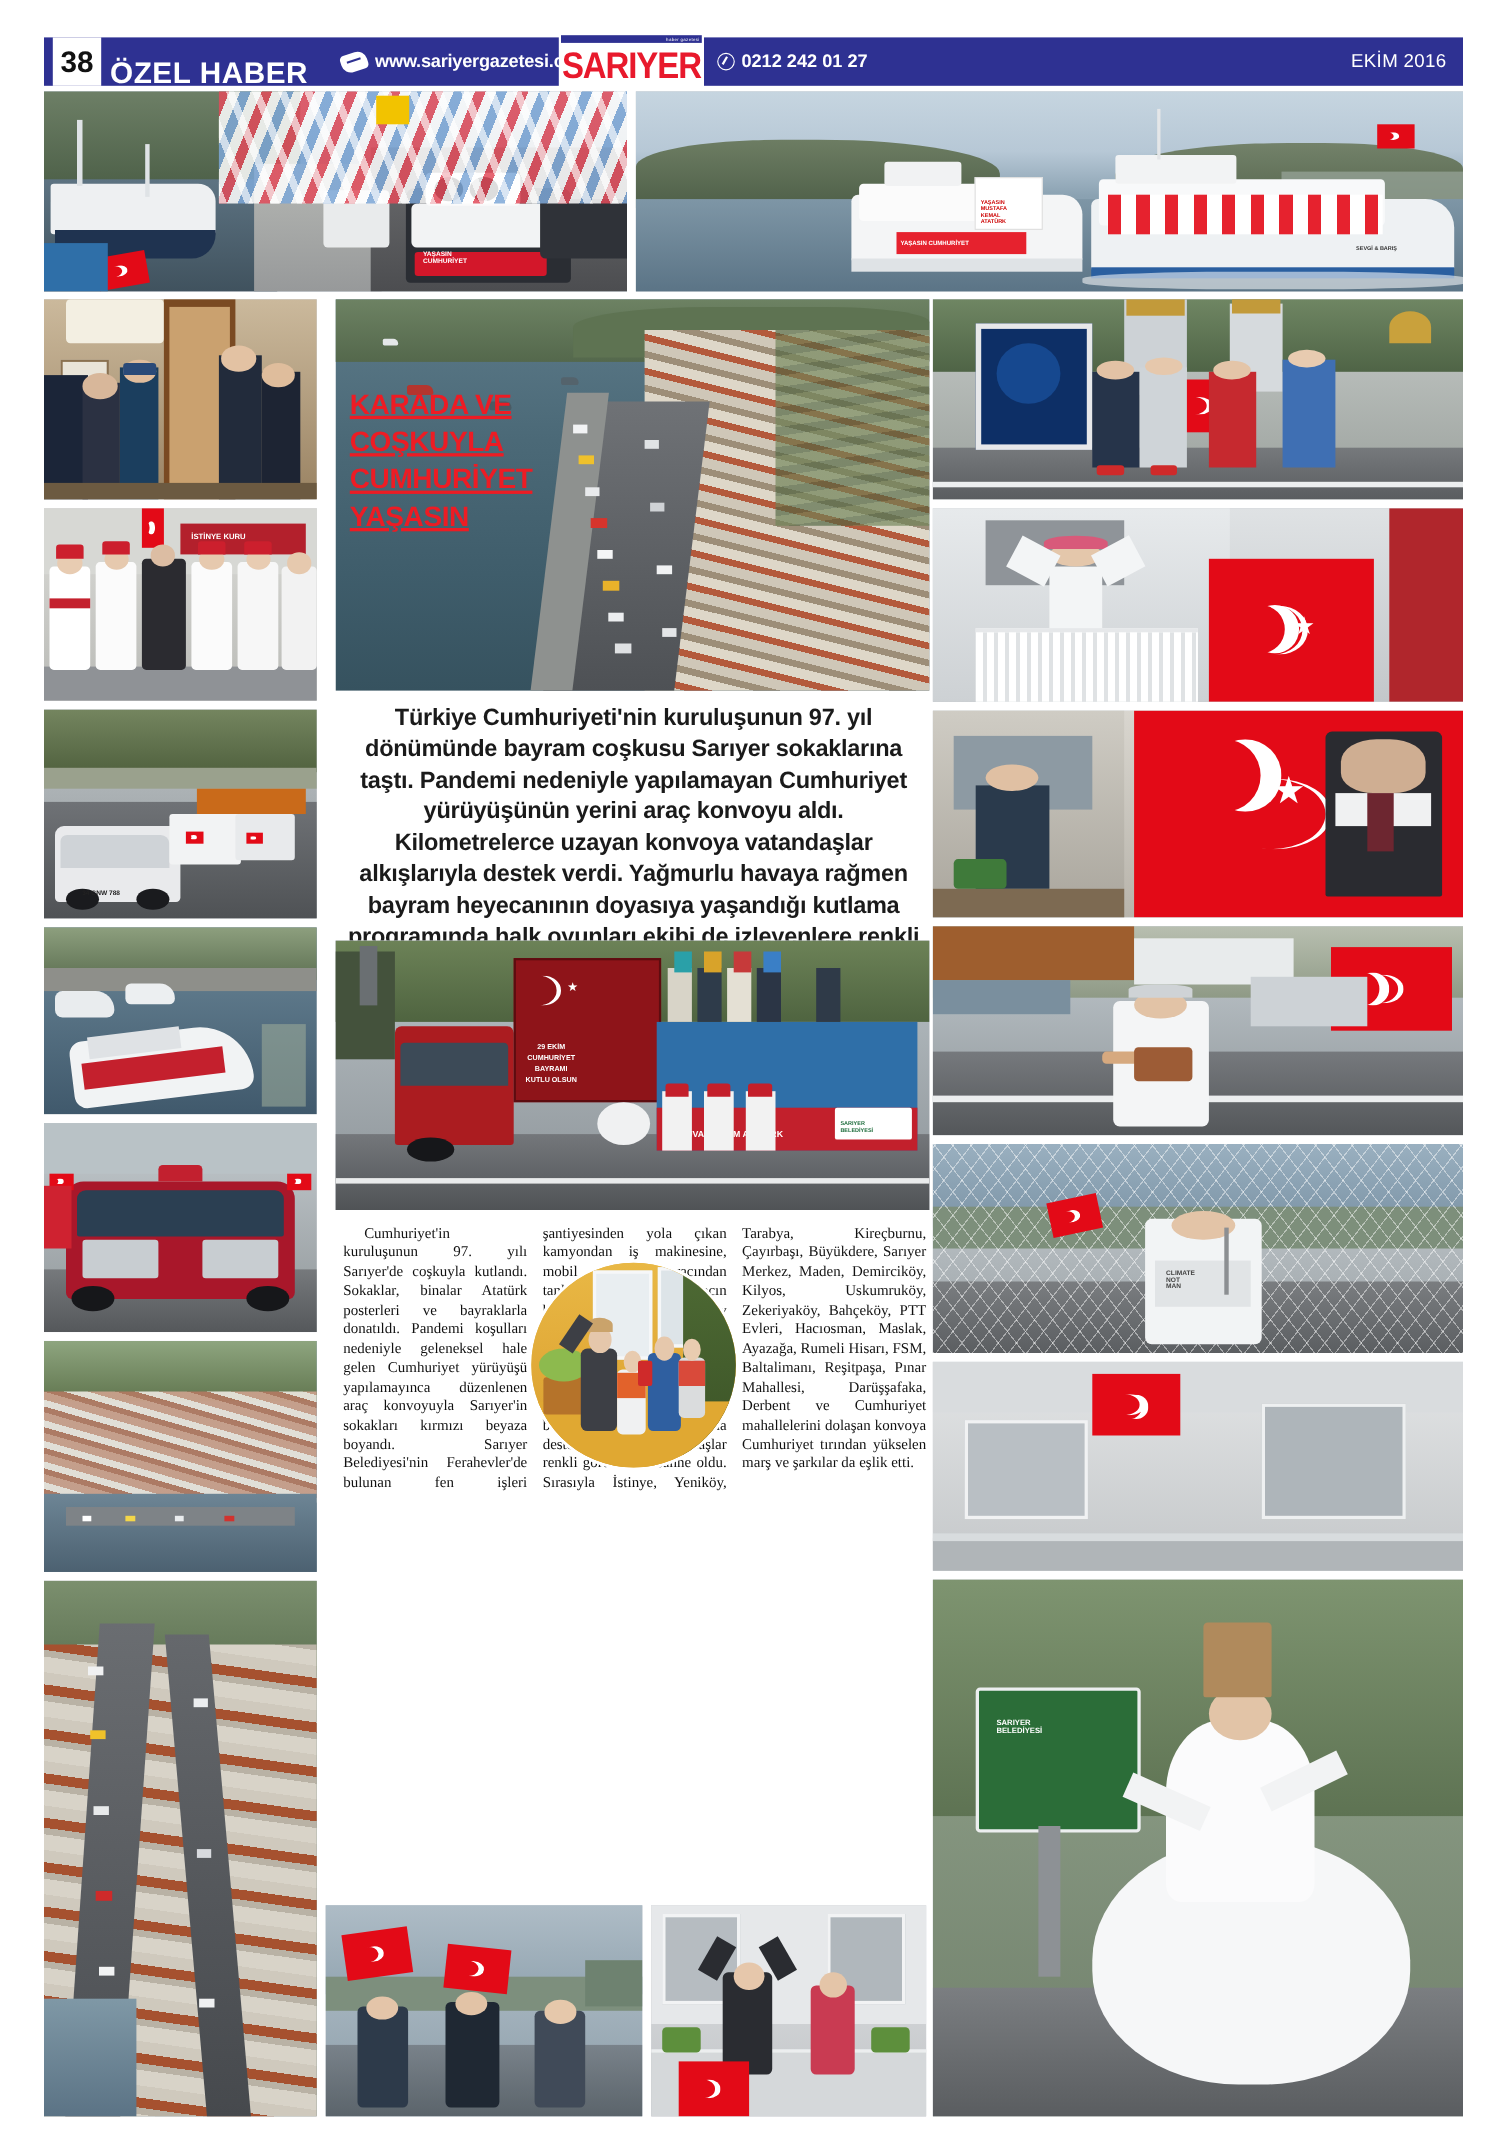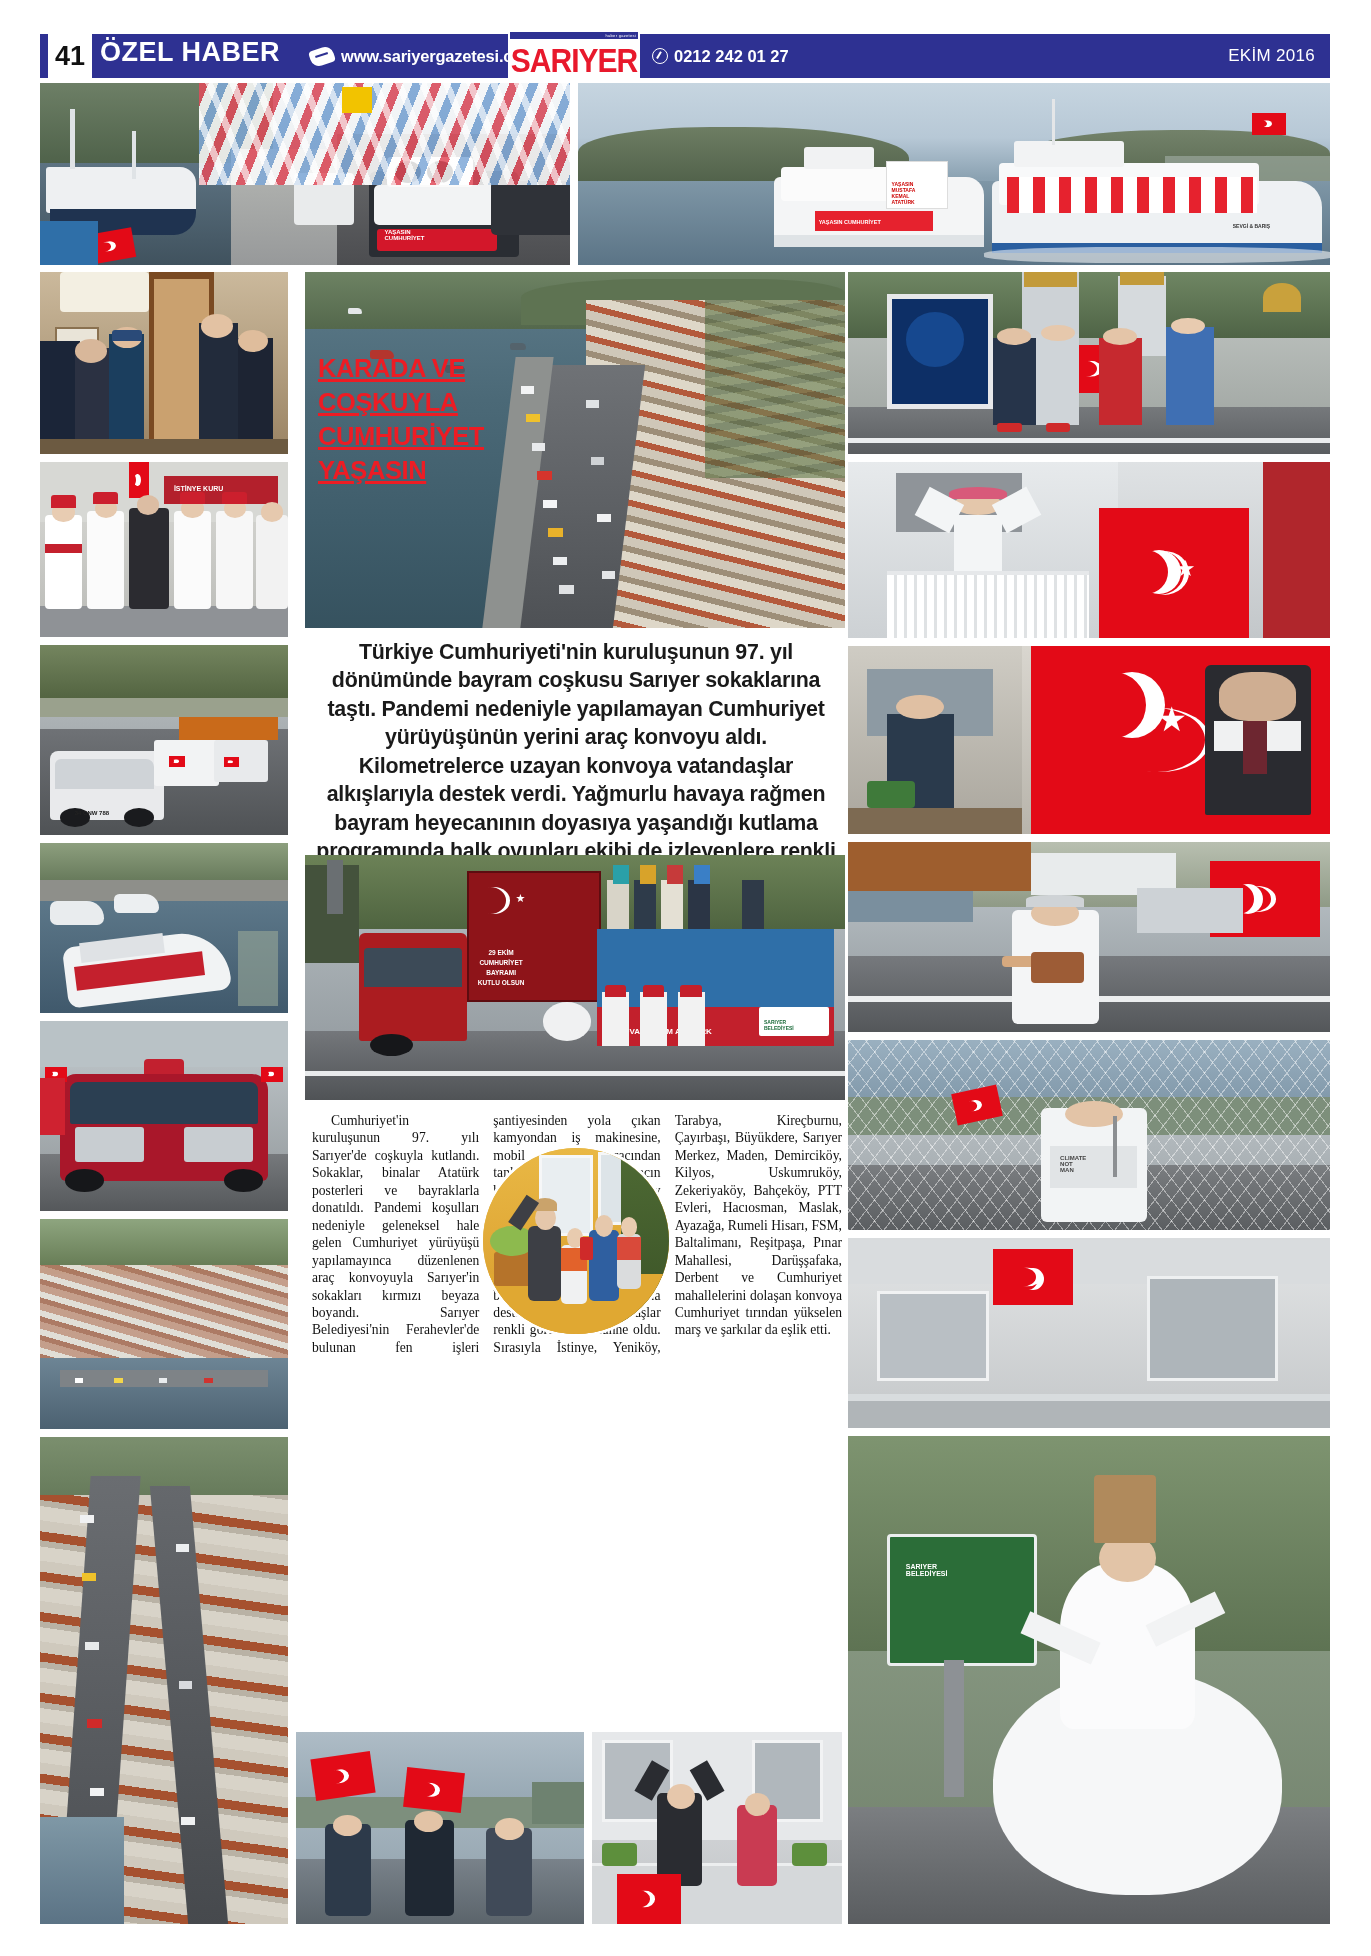--- a/index.html
+++ b/index.html
@@ -5,21 +5,21 @@
   html,body{margin:0;padding:0;background:#ffffff;}
   body{width:1371px;height:1956px;position:relative;overflow:hidden;
        font-family:"Liberation Sans",sans-serif;}
 
   
   .masthead{position:absolute;left:40px;top:34px;width:1290px;height:44px;
             background:#2e3192;display:flex;align-items:center;}
   .page-num{position:absolute;left:48px;top:34px;width:44px;height:44px;
             background:#ffffff;display:flex;align-items:center;justify-content:center;
             font-weight:bold;font-size:27px;color:#111;font-family:"Liberation Sans",sans-serif;}
-  .section-title{position:absolute;left:100px;top:30px;height:44px;display:flex;align-items:center;
+  .section-title{position:absolute;left:100px;top:44px;height:44px;display:flex;align-items:center;
             color:#ffffff;font-size:27px;font-weight:bold;letter-spacing:.5px;text-align:center;}
   .web-wrap{position:absolute;left:310px;top:34px;height:44px;display:flex;align-items:center;gap:7px;}
   .web-icon{width:24px;height:17px;position:relative;display:inline-block;}
   .web-icon .mouse{position:absolute;inset:0;background:#ffffff;
         border-radius:4px 9px 4px 9px;transform:rotate(-18deg);}
   .web-icon .ln{position:absolute;left:5px;top:6px;width:13px;height:1.5px;background:#2e3192;
         transform:rotate(-18deg);}
   .web-url{color:#fff;font-size:16.5px;font-weight:bold;letter-spacing:-.2px;}
   .logo-box{position:absolute;left:508px;top:30px;width:132px;height:52px;background:#ffffff;
             display:flex;flex-direction:column;align-items:stretch;}
@@ -72,21 +72,21 @@
             text-indent:1.4em;hyphens:auto;}
   .bodycols p{margin:0;}
 
   .circle-photo{position:absolute;left:480px;top:1145px;width:186px;height:186px;
        border-radius:50%;overflow:hidden;border:3px solid #fff;z-index:8;background:#e2b13c;}
 </style>
 </head>
 <body>
 
 <div class="masthead"></div>
-<div class="page-num">41</div>
+<div class="page-num">38</div>
 <div class="section-title">ÖZEL HABER</div>
 
 <div class="web-wrap">
   <span class="web-icon">
     <span class="mouse"></span>
       <span class="ln"></span>
   </span>
   <span class="web-url">www.sariyergazetesi.com</span>
 </div>
 

